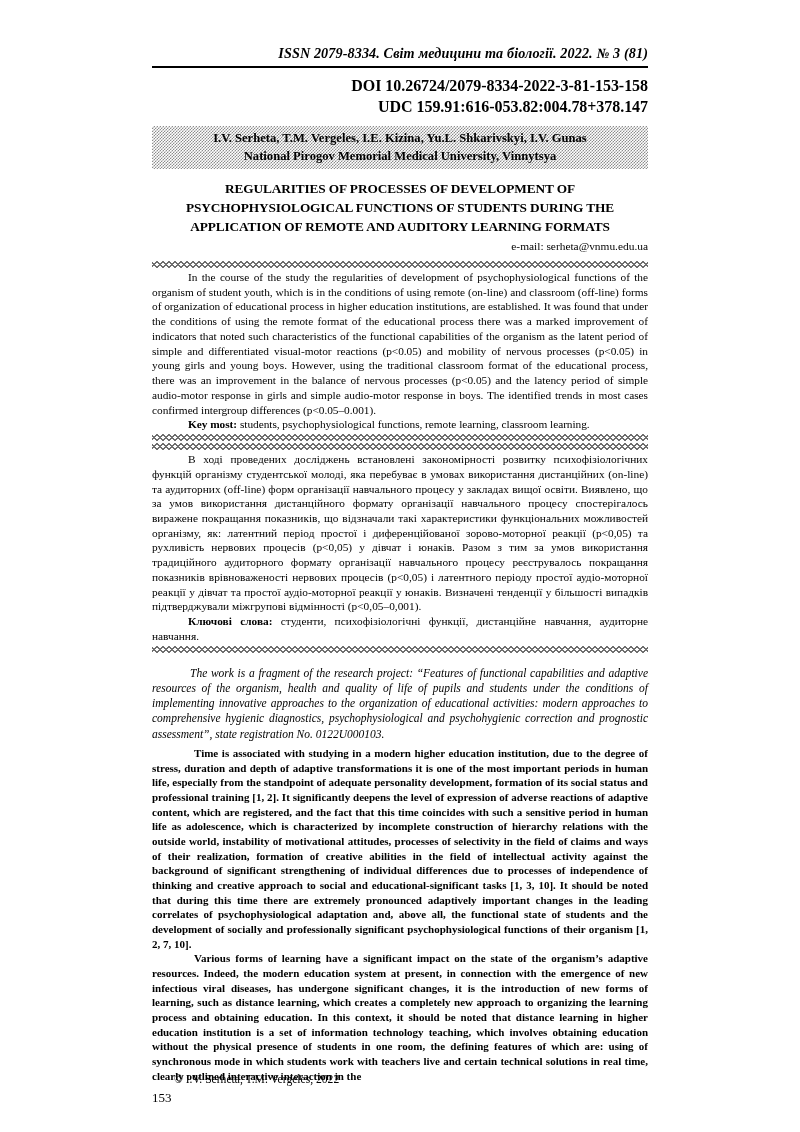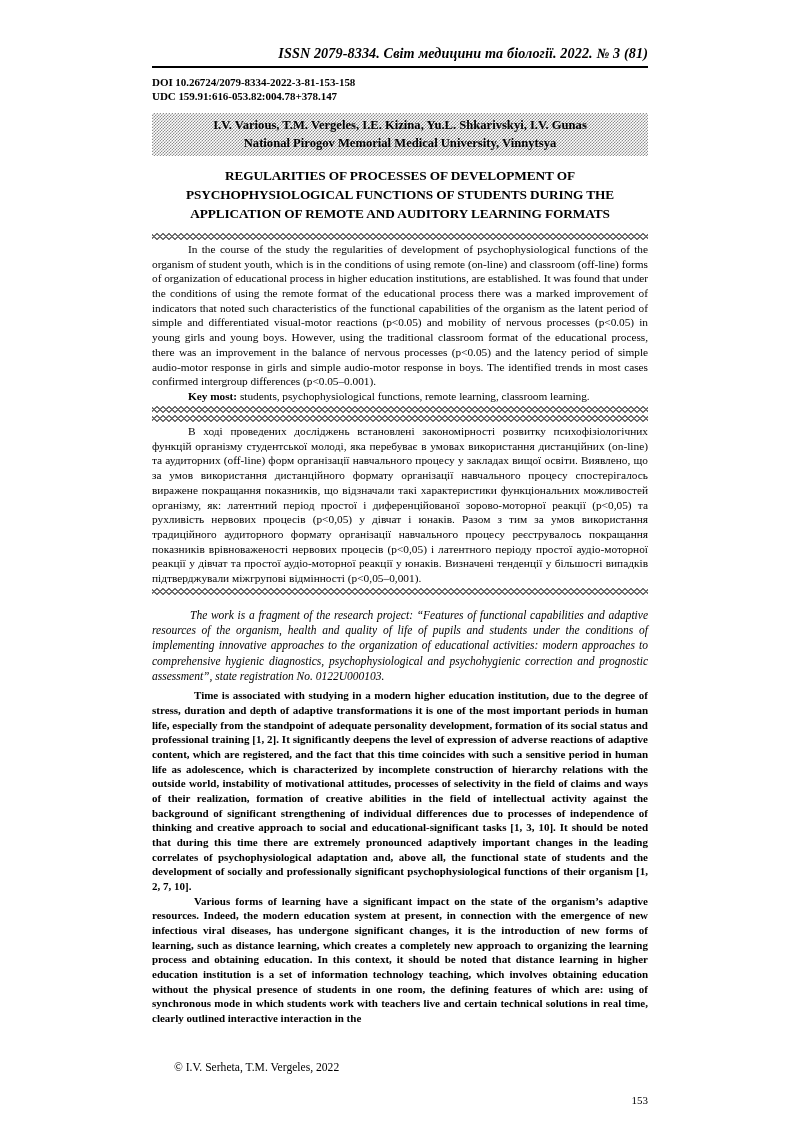--- a/index.html
+++ b/index.html
@@ -34,23 +34,24 @@
   }
   .head-rule {
     border-top: 2.2px solid #000;
     margin-top: 4px;
   }
 
   
   .idblock {
     margin-top: 7px;
     font-weight: bold;
-    font-size: 11px;
+    font-size: 16px;
     line-height: 1.32;
     letter-spacing: -0.05px;
+    text-align: right;
   }
 
   
   .authors-band {
     margin-top: 9px;
     text-align: center;
     font-weight: bold;
     font-size: 12.6px;
     line-height: 1.45;
     padding: 3px 0 4px 0;
@@ -148,59 +149,61 @@
     position: absolute;
     left: 76px;
     right: 76px;
     bottom: 26px;
   }
   .copyright {
     font-size: 11.6px;
     padding-left: 22px;
   }
   .folio {
-    text-align: right;
-    font-size: 11px;
-    margin-top: 20px;
+    text-align: left;
+    font-size: 13px;
+    margin-top: 4px;
   }
 </style>
 </head>
 <body>
 
 <div class="page">
 
   <div class="running-head">ISSN 2079-8334. Світ медицини та біології. 2022. № 3 (81)</div>
   <div class="head-rule"></div>
 
   <div class="idblock">
     <div>DOI 10.26724/2079-8334-2022-3-81-153-158</div>
     <div>UDC 159.91:616-053.82:004.78+378.147</div>
   </div>
 
   <div class="authors-band">
-    <div>I.V. Various, T.M. Vergeles, I.E. Kizina, Yu.L. Shkarivskyi, I.V. Gunas</div>
+    <div>I.V. Serheta, T.M. Vergeles, I.E. Kizina, Yu.L. Shkarivskyi, I.V. Gunas</div>
     <div>National Pirogov Memorial Medical University, Vinnytsya</div>
   </div>
 
   <div class="title-en">REGULARITIES OF PROCESSES OF DEVELOPMENT OF PSYCHOPHYSIOLOGICAL FUNCTIONS OF STUDENTS DURING THE APPLICATION OF REMOTE AND AUDITORY LEARNING FORMATS</div>
+  <div class="email-line">e-mail: serheta@vnmu.edu.ua</div>
 
   <div class="zigzag top"></div>
 
   <div class="abstract en">
     <p>In the course of the study the regularities of development of psychophysiological functions of the organism of student youth, which is in the conditions of using remote (on-line) and classroom (off-line) forms of organization of educational process in higher education institutions, are established. It was found that under the conditions of using the remote format of the educational process there was a marked improvement of indicators that noted such characteristics of the functional capabilities of the organism as the latent period of simple and differentiated visual-motor reactions (p&lt;0.05) and mobility of nervous processes (p&lt;0.05) in young girls and young boys. However, using the traditional classroom format of the educational process, there was an improvement in the balance of nervous processes (p&lt;0.05) and the latency period of simple audio-motor response in girls and simple audio-motor response in boys. The identified trends in most cases confirmed intergroup differences (p&lt;0.05–0.001).</p>
     <p><span class="kw">Key most:</span> <span>students, psychophysiological functions, remote learning, classroom learning.</span></p>
   </div>
 
   <div class="zigzag mid"></div>
 
 
   <div class="zigzag mid"></div>
 
   <div class="abstract ua">
     <p>В ході проведених досліджень встановлені закономірності розвитку психофізіологічних функцій організму студентської молоді, яка перебуває в умовах використання дистанційних (on-line) та аудиторних (off-line) форм організації навчального процесу у закладах вищої освіти. Виявлено, що за умов використання дистанційного формату організації навчального процесу спостерігалось виражене покращання показників, що відзначали такі характеристики функціональних можливостей організму, як: латентний період простої і диференційованої зорово-моторної реакції (р&lt;0,05) та рухливість нервових процесів (р&lt;0,05) у дівчат і юнаків. Разом з тим за умов використання традиційного аудиторного формату організації навчального процесу реєструвалось покращання показників врівноваженості нервових процесів (р&lt;0,05) і латентного періоду простої аудіо-моторної реакції у дівчат та простої аудіо-моторної реакції у юнаків. Визначені тенденції у більшості випадків підтверджували міжгрупові відмінності (р&lt;0,05–0,001).</p>
+    <p><span class="kw">Ключові слова:</span> <span>студенти, психофізіологічні функції, дистанційне навчання, аудиторне навчання.</span></p>
   </div>
 
   <div class="zigzag mid"></div>
 
   <div class="project-note">
     <p>The work is a fragment of the research project: “Features of functional capabilities and adaptive resources of the organism, health and quality of life of pupils and students under the conditions of implementing innovative approaches to the organization of educational activities: modern approaches to comprehensive hygienic diagnostics, psychophysiological and psychohygienic correction and prognostic assessment”, state registration No. 0122U000103.</p>
   </div>
 
   <div class="body-text">
     <p>Time is associated with studying in a modern higher education institution, due to the degree of stress, duration and depth of adaptive transformations it is one of the most important periods in human life, especially from the standpoint of adequate personality development, formation of its social status and professional training [1, 2]. It significantly deepens the level of expression of adverse reactions of adaptive content, which are registered, and the fact that this time coincides with such a sensitive period in human life as adolescence, which is characterized by incomplete construction of hierarchy relations with the outside world, instability of motivational attitudes, processes of selectivity in the field of claims and ways of their realization, formation of creative abilities in the field of intellectual activity against the background of significant strengthening of individual differences due to processes of independence of thinking and creative approach to social and educational-significant tasks [1, 3, 10]. It should be noted that during this time there are extremely pronounced adaptively important changes in the leading correlates of psychophysiological adaptation and, above all, the functional state of students and the development of socially and professionally significant psychophysiological functions of their organism [1, 2, 7, 10].</p>

